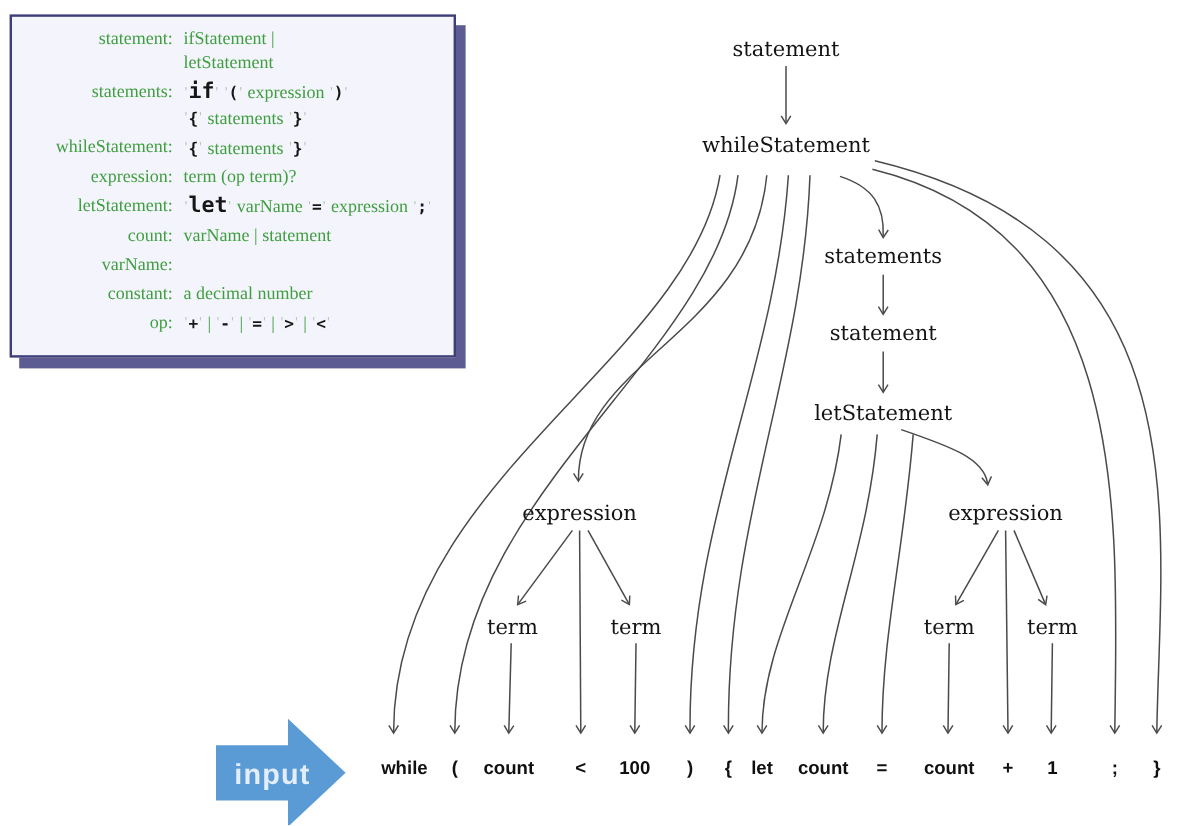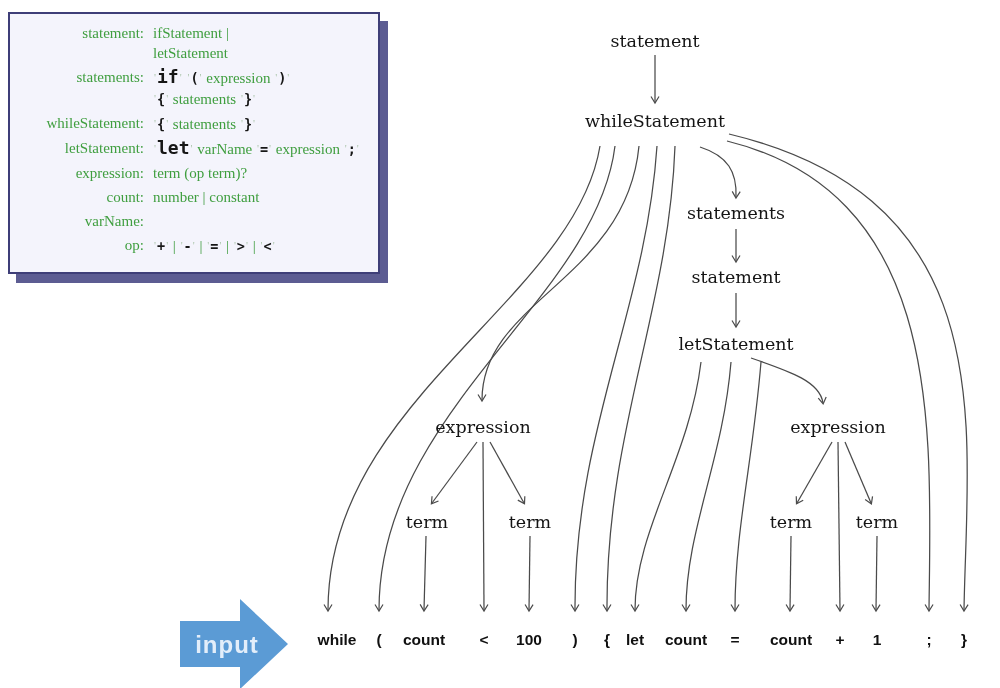--- a/index.html
+++ b/index.html
@@ -122,39 +122,45 @@
             <div class="g-line"><span class="seg-q">'</span><span class="seg-s">{</span><span class="seg-q">'</span><span class="seg-g"> statements </span><span class="seg-q">'</span><span class="seg-s">}</span><span class="seg-q">'</span></div>
           </div>
         </div>
         <div class="g-row">
           <div class="g-label">whileStatement:</div>
           <div class="g-content">
             <div class="g-line"><span class="seg-q">'</span><span class="seg-s">{</span><span class="seg-q">'</span><span class="seg-g"> statements </span><span class="seg-q">'</span><span class="seg-s">}</span><span class="seg-q">'</span></div>
           </div>
         </div>
         <div class="g-row">
+          <div class="g-label">expression:</div>
+          <div class="g-content">
+            <div class="g-line"><span class="seg-g">term (op term)?</span></div>
+          </div>
+        </div>
+        <div class="g-row">
           <div class="g-label">letStatement:</div>
           <div class="g-content">
             <div class="g-line"><span class="seg-q">'</span><span class="seg-k">let</span><span class="seg-q">'</span><span class="seg-g"> varName </span><span class="seg-q">'</span><span class="seg-s">=</span><span class="seg-q">'</span><span class="seg-g"> expression </span><span class="seg-q">'</span><span class="seg-s">;</span><span class="seg-q">'</span></div>
           </div>
         </div>
         <div class="g-row">
-          <div class="g-label">expression:</div>
-          <div class="g-content">
-            <div class="g-line"><span class="seg-g">term (op term)?</span></div>
-          </div>
-        </div>
-        <div class="g-row">
           <div class="g-label">count:</div>
           <div class="g-content">
-            <div class="g-line"><span class="seg-g">number | constant</span></div>
+            <div class="g-line"><span class="seg-g">varName | statement</span></div>
           </div>
         </div>
         <div class="g-row">
           <div class="g-label">varName:</div>
+        </div>
+        <div class="g-row">
+          <div class="g-label">constant:</div>
+          <div class="g-content">
+            <div class="g-line"><span class="seg-g">a decimal number</span></div>
+          </div>
         </div>
         <div class="g-row">
           <div class="g-label">op:</div>
           <div class="g-content">
             <div class="g-line"><span class="seg-q">'</span><span class="seg-s">+</span><span class="seg-q">'</span><span class="seg-g"> | </span><span class="seg-q">'</span><span class="seg-s">-</span><span class="seg-q">'</span><span class="seg-g"> | </span><span class="seg-q">'</span><span class="seg-s">=</span><span class="seg-q">'</span><span class="seg-g"> | </span><span class="seg-q">'</span><span class="seg-s">&gt;</span><span class="seg-q">'</span><span class="seg-g"> | </span><span class="seg-q">'</span><span class="seg-s">&lt;</span><span class="seg-q">'</span></div>
           </div>
         </div>
       </div>
   </div>
 

